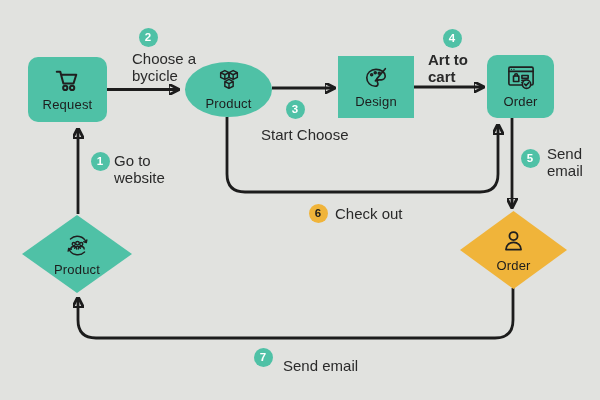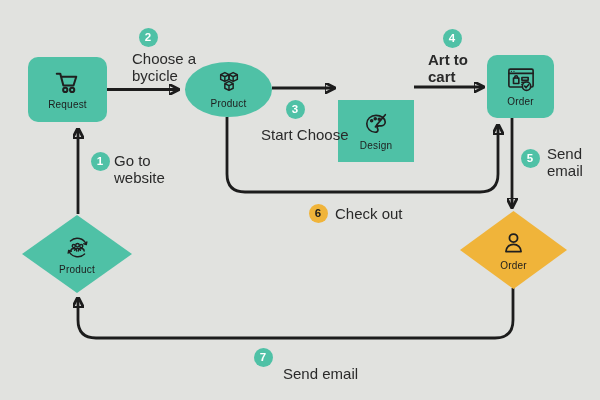--- a/index.html
+++ b/index.html
@@ -8,21 +8,21 @@
   }
   *{margin:0;padding:0;box-sizing:border-box;}
   html,body{width:600px;height:400px;}
   body{font-family:"Liberation Sans","DejaVu Sans",sans-serif;background:var(--background);}
   .canvas{position:relative;width:600px;height:400px;overflow:hidden;background:var(--background);}
   .connectors{position:absolute;left:0;top:0;width:600px;height:400px;z-index:1;}
   .connectors path{stroke:var(--line);stroke-width:2.8;fill:none;}
   .node{position:absolute;z-index:2;display:flex;flex-direction:column;align-items:center;justify-content:center;gap:3px;background:var(--teal);color:#16211e;}
   .node .icon{display:flex;align-items:center;justify-content:center;}
   .node .icon svg{stroke:#1f1f1f;fill:none;stroke-linecap:round;stroke-linejoin:round;}
-  .node-label{font-size:10px;color:#1d1d1d;letter-spacing:.2px;}
+  .node-label{font-size:13px;color:#1d1d1d;letter-spacing:.2px;}
   .rounded{border-radius:10px;}
   .square{border-radius:0;}
   .ellipse{border-radius:50%;}
   .diamond{clip-path:polygon(50% 0,100% 50%,50% 100%,0 50%);}
   .diamond-yellow{background:var(--yellow);}
   .badge{position:absolute;z-index:3;width:19px;height:19px;border-radius:50%;display:flex;align-items:center;justify-content:center;font-size:11.5px;font-weight:bold;}
   .badge-teal{background:var(--teal);color:var(--badge-text-light);}
   .badge-yellow{background:var(--yellow);color:var(--badge-text-dark);}
   .step-text{position:absolute;z-index:3;font-size:15px;line-height:17px;color:var(--text);white-space:nowrap;}
   .step-text span{display:block;}
@@ -63,21 +63,21 @@
     <span class="icon">
       <svg width="26" height="25" viewBox="0 0 24 24" stroke-width="1.4">
         <path d="M8 2.5 L12 4.5 L12 9 L8 11 L4 9 L4 4.5 Z M4 4.5 L8 6.5 L12 4.5 M8 6.5 L8 11"></path>
         <path d="M16 2.5 L20 4.5 L20 9 L16 11 L12 9 L12 4.5 Z M12 4.5 L16 6.5 L20 4.5 M16 6.5 L16 11"></path>
         <path d="M12 11 L16 13 L16 17.5 L12 19.5 L8 17.5 L8 13 Z M8 13 L12 15 L16 13 M12 15 L12 19.5"></path>
       </svg>
     </span>
     <span class="node-label">Product</span>
   </div>
 
-  <div class="node square" style="left:338px;top:56px;width:76px;height:62px;margin-top:44px;">
+  <div class="node square" style="left:338px;top:56px;width:76px;height:62px;">
     <span class="icon">
       <svg width="28" height="26" viewBox="0 0 24 24" stroke-width="1.5">
         <path d="M12 4 C7.2 4 3.5 7.4 3.5 11.8 C3.5 16.2 7 19.6 11.3 19.6 C12.8 19.6 13.8 18.7 13.8 17.5 C13.8 16.5 13.1 16.2 13.1 15.3 C13.1 14.4 13.9 13.7 14.9 13.7 L16.9 13.7 C18.9 13.7 20.5 12.2 20.5 10.2 C20.5 6.6 16.7 4 12 4 Z"></path>
         <circle cx="8" cy="9" r="0.9"></circle>
         <circle cx="11.3" cy="7.2" r="0.9"></circle>
         <circle cx="15" cy="7.6" r="0.9"></circle>
         <path d="M20.6 3.4 L12.7 12.8 M12.7 12.8 L11.4 14.7 L13.6 13.8 Z"></path>
       </svg>
     </span>
     <span class="node-label">Design</span>
@@ -169,17 +169,17 @@
   <div class="badge badge-yellow" style="left:308.5px;top:203.5px;">
       <span>6</span>
     </div>
   <div class="step-text" style="left:335px;top:204.5px;">
     <span>Check out</span>
   </div>
 
   <div class="badge badge-teal" style="left:253.5px;top:347.5px;">
       <span>7</span>
     </div>
-  <div class="step-text" style="left:283px;top:365px;">
+  <div class="step-text" style="left:283px;top:357px;">
     <span>Send email</span>
   </div>
 
 </div>
 
 </body></html>

